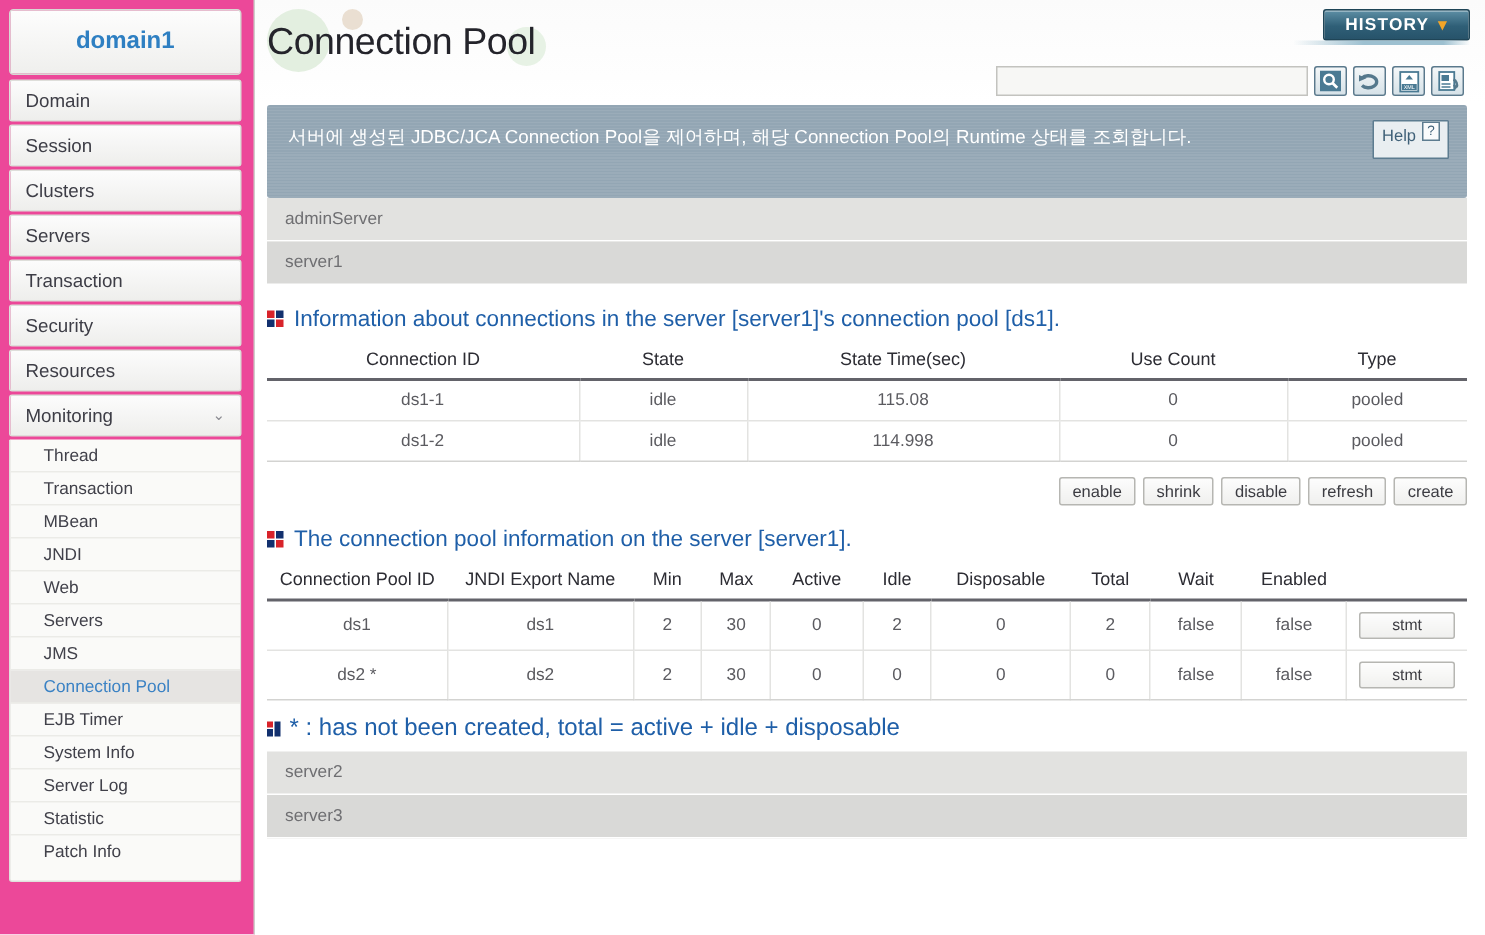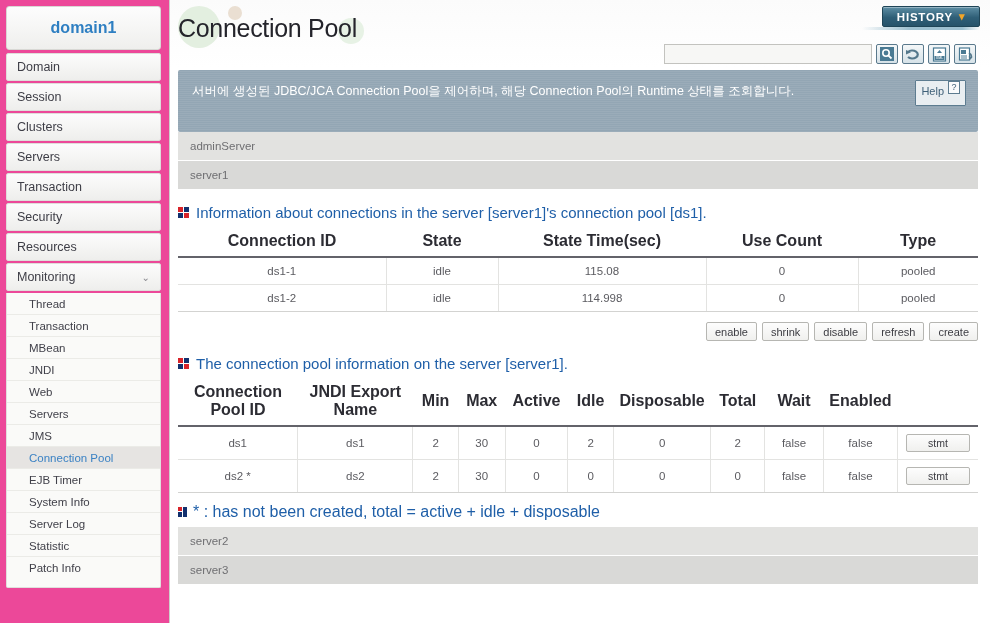--- a/index.html
+++ b/index.html
@@ -215,23 +215,23 @@
   .sec-icon .q4 { left: 6px; top: 6px; width: 5px; height: 5px; background: #d8232a; }
 
   
   table.dt {
     margin: 6px 12px 0 8px;
     width: calc(100% - 20px);
     border-collapse: collapse;
     font-size: 11.5px;
   }
   table.dt thead th {
-    font-weight: bold;
+    font-weight: normal;
     color: #2c2c33;
-    font-size: 16px;
+    font-size: 12px;
     padding: 5px 6px 6px 6px;
     text-align: center;
     border-bottom: 2px solid #63636a;
   }
   table.dt tbody td {
     color: #5b5b60;
     padding: 7px 8px;
     border-bottom: 1px solid #e3e3e1;
     border-right: 1px solid #e3e3e1;
     text-align: center;

